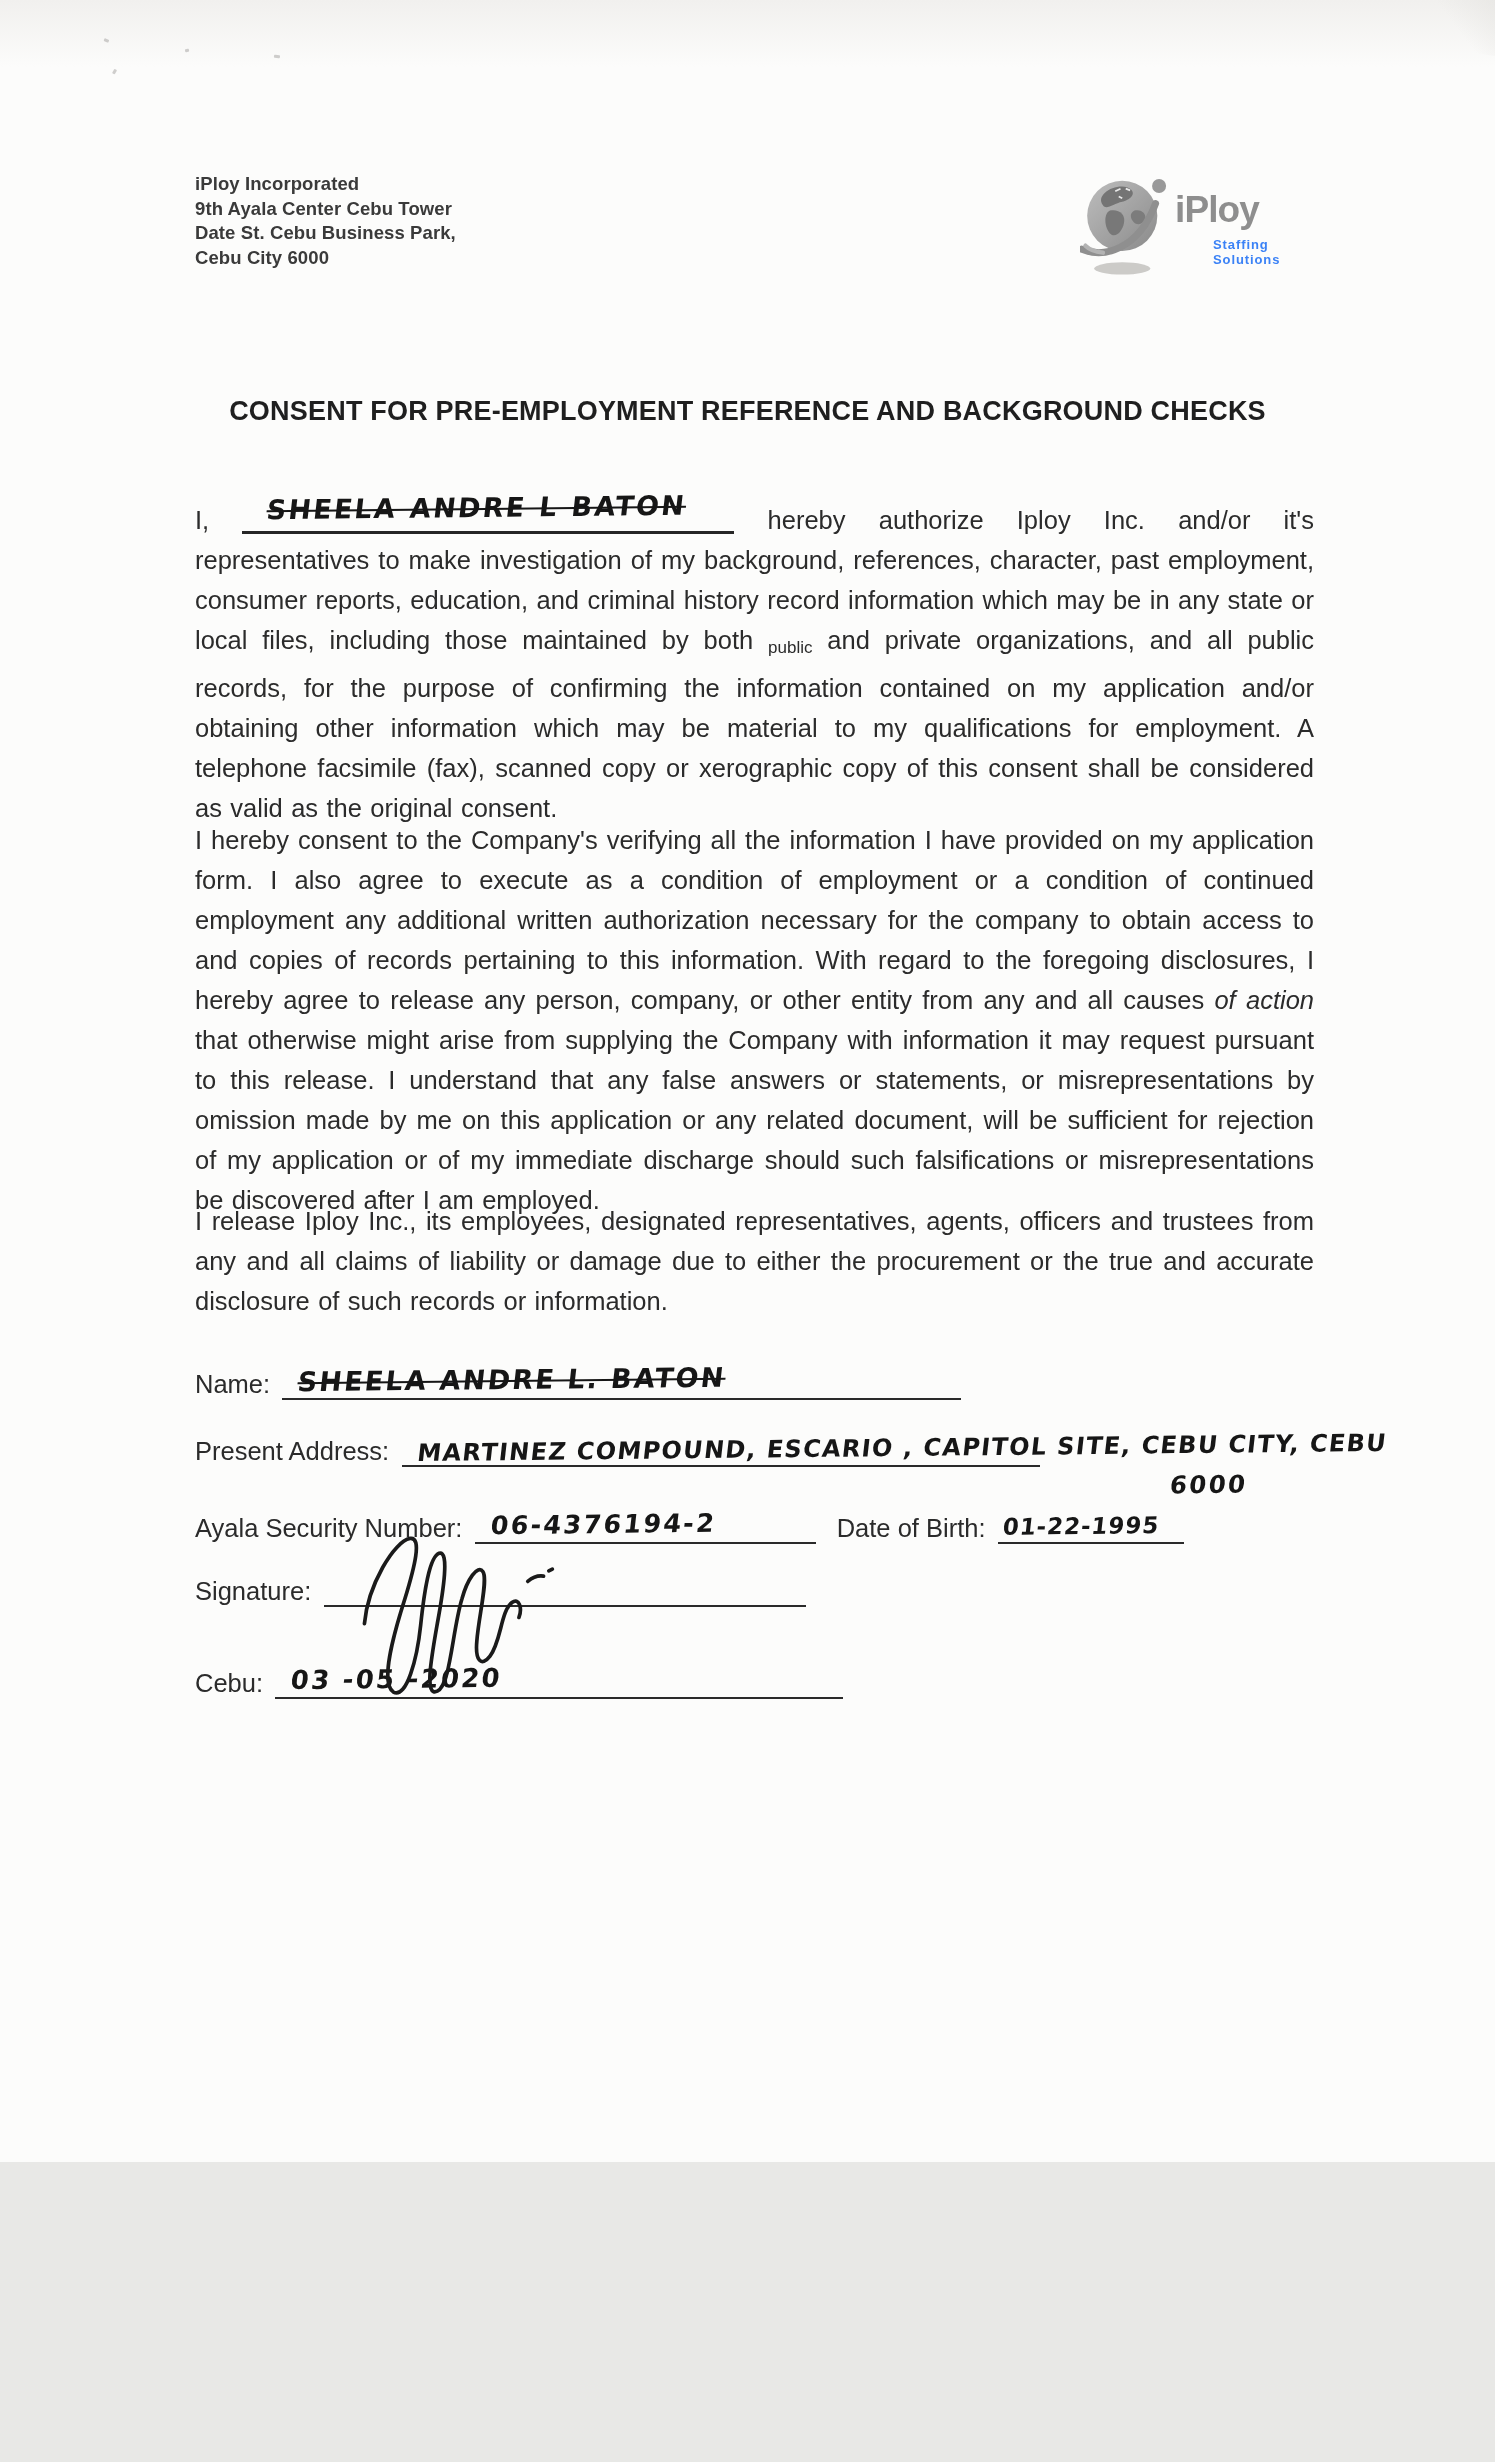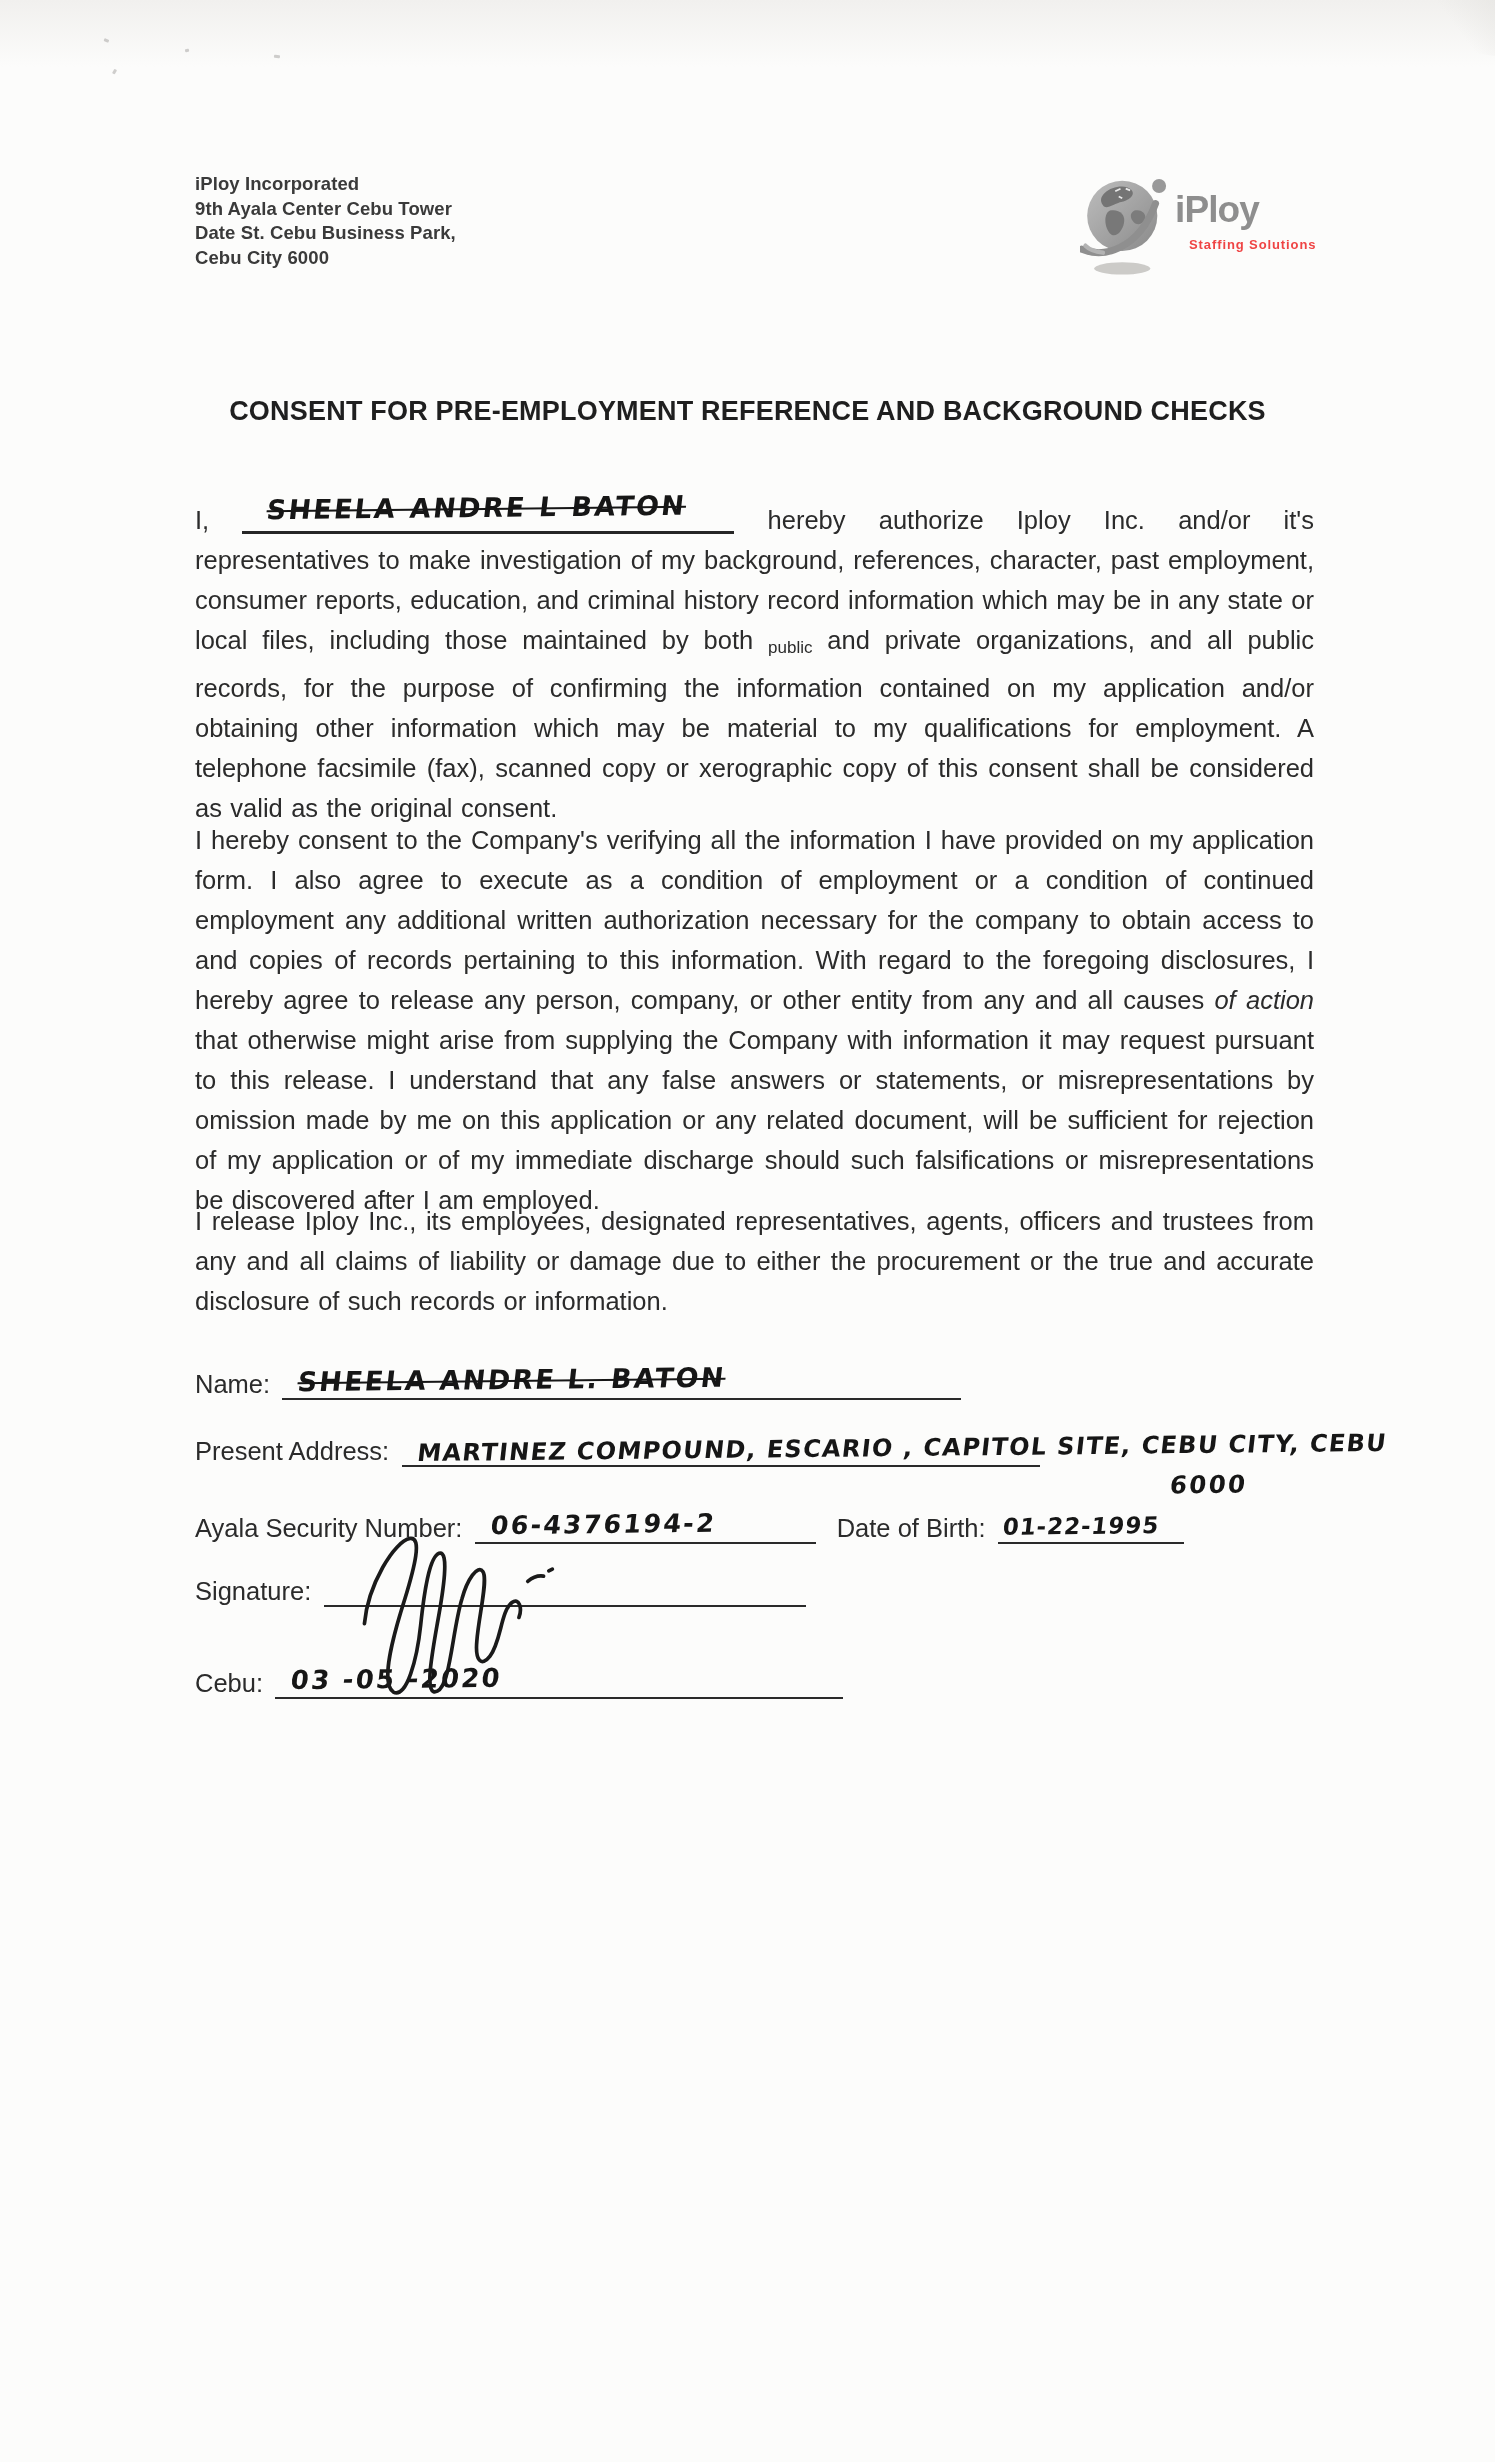--- a/index.html
+++ b/index.html
@@ -4,21 +4,21 @@
 <style>
   * { margin: 0; padding: 0; box-sizing: border-box; }
   html, body { width: 1495px; height: 2462px; }
   body {
     font-family: "Liberation Sans", sans-serif;
     background: #e8e8e6;
   }
   .page {
     position: relative;
     width: 1495px;
-    height: 2462px;
+    height: 2162px;
     background: #fcfcfb;
     color: #2b2b2b;
     overflow: hidden;
   }
   .page::before {
     content: "";
     position: absolute;
     left: 0; top: 0; right: 0; height: 79px;
     background: linear-gradient(180deg, #f1f0ee 0%, rgba(252,252,251,0) 85%);
     pointer-events: none;
@@ -58,24 +58,24 @@
   .logo-word {
     font-size: 37px;
     font-weight: 700;
     color: #8e8e8e;
     letter-spacing: -0.9px;
     line-height: 51px;
   }
   .logo-tagline {
     font-size: 13px;
     font-weight: 700;
-    color: #ef4444;
+    color: #3b82f6;
     letter-spacing: 0.9px;
     margin-top: 1.8px;
-    margin-left: 14px;
+    margin-left: 38px;
   }
   
   .doc-title {
     position: absolute;
     left: 0; top: 396px;
     width: 1495px;
     text-align: center;
     font-size: 27px;
     font-weight: 700;
     color: #1f1f1f;

